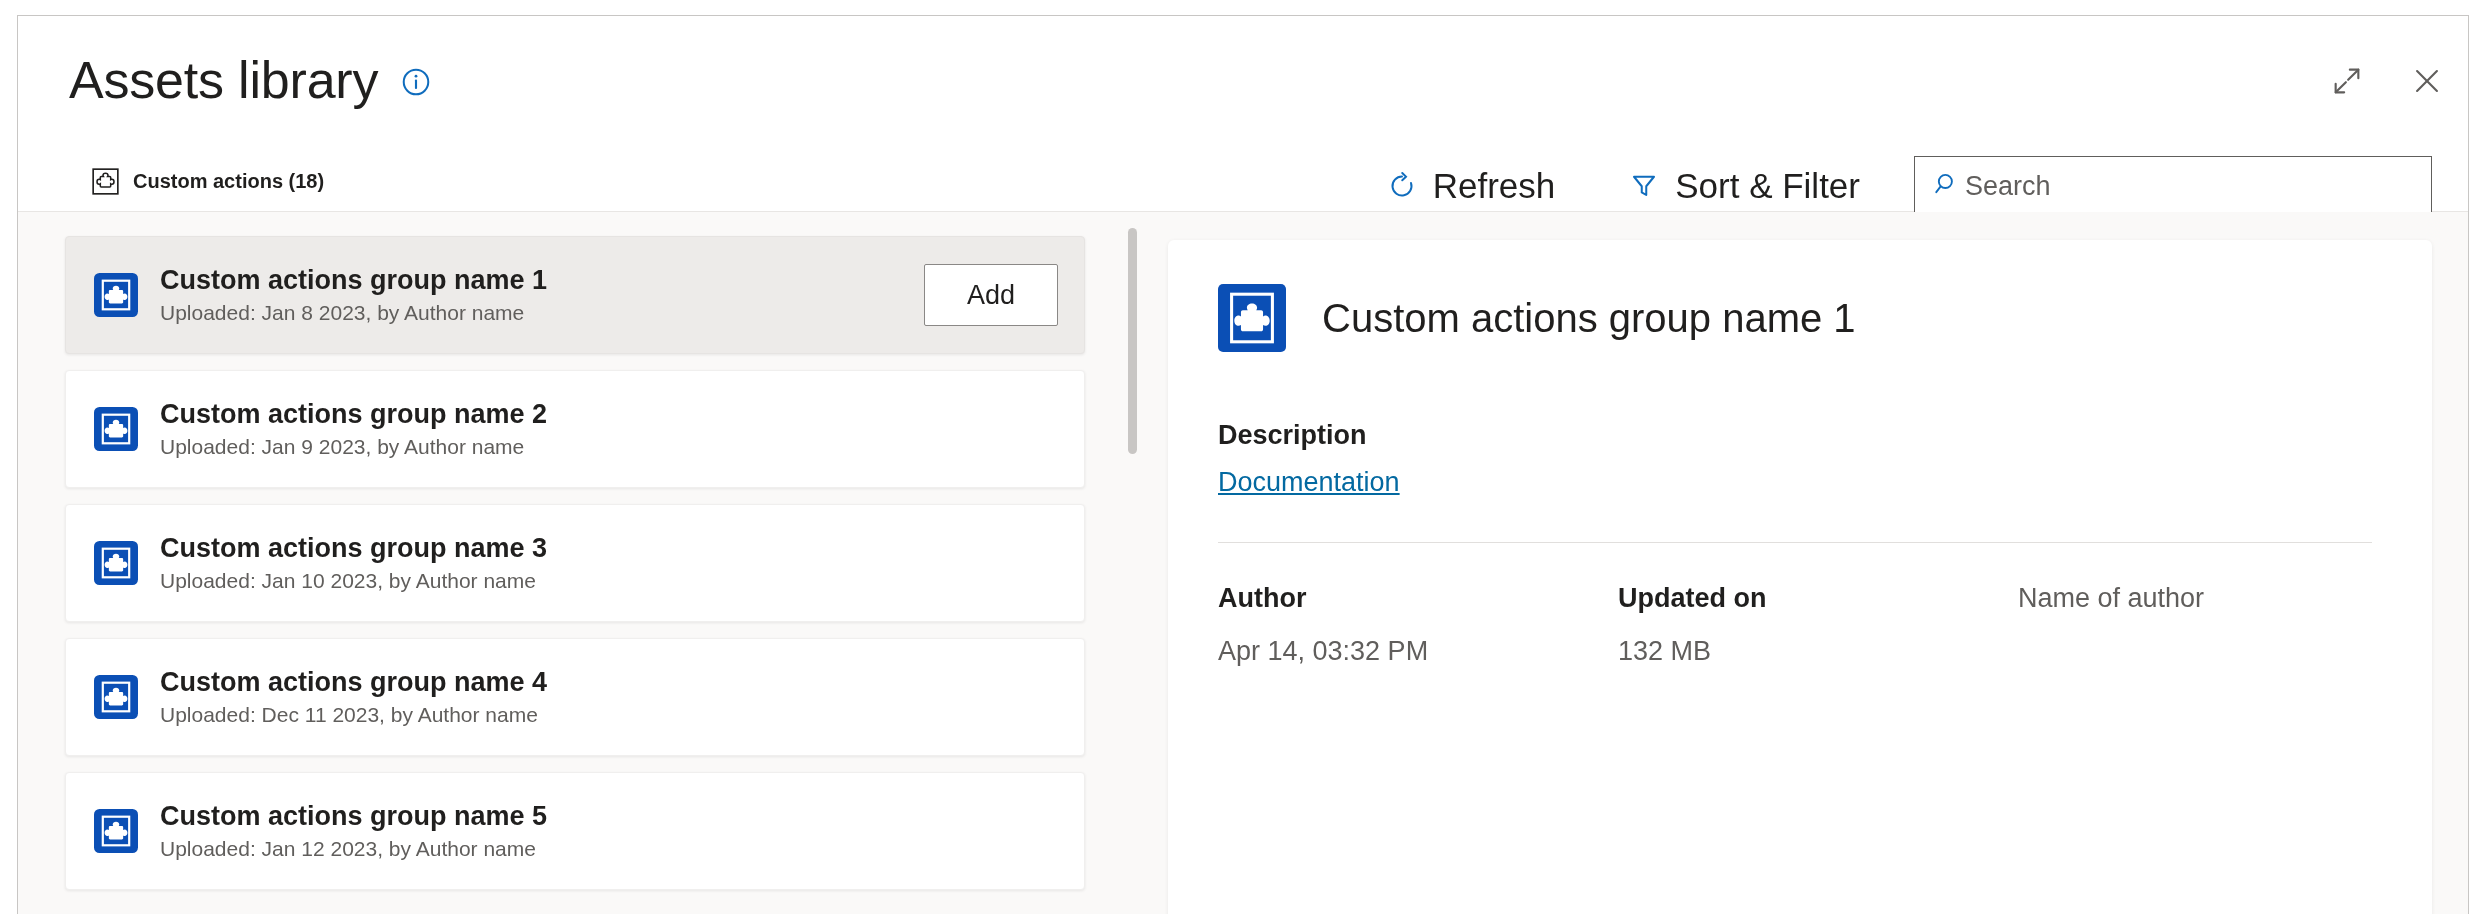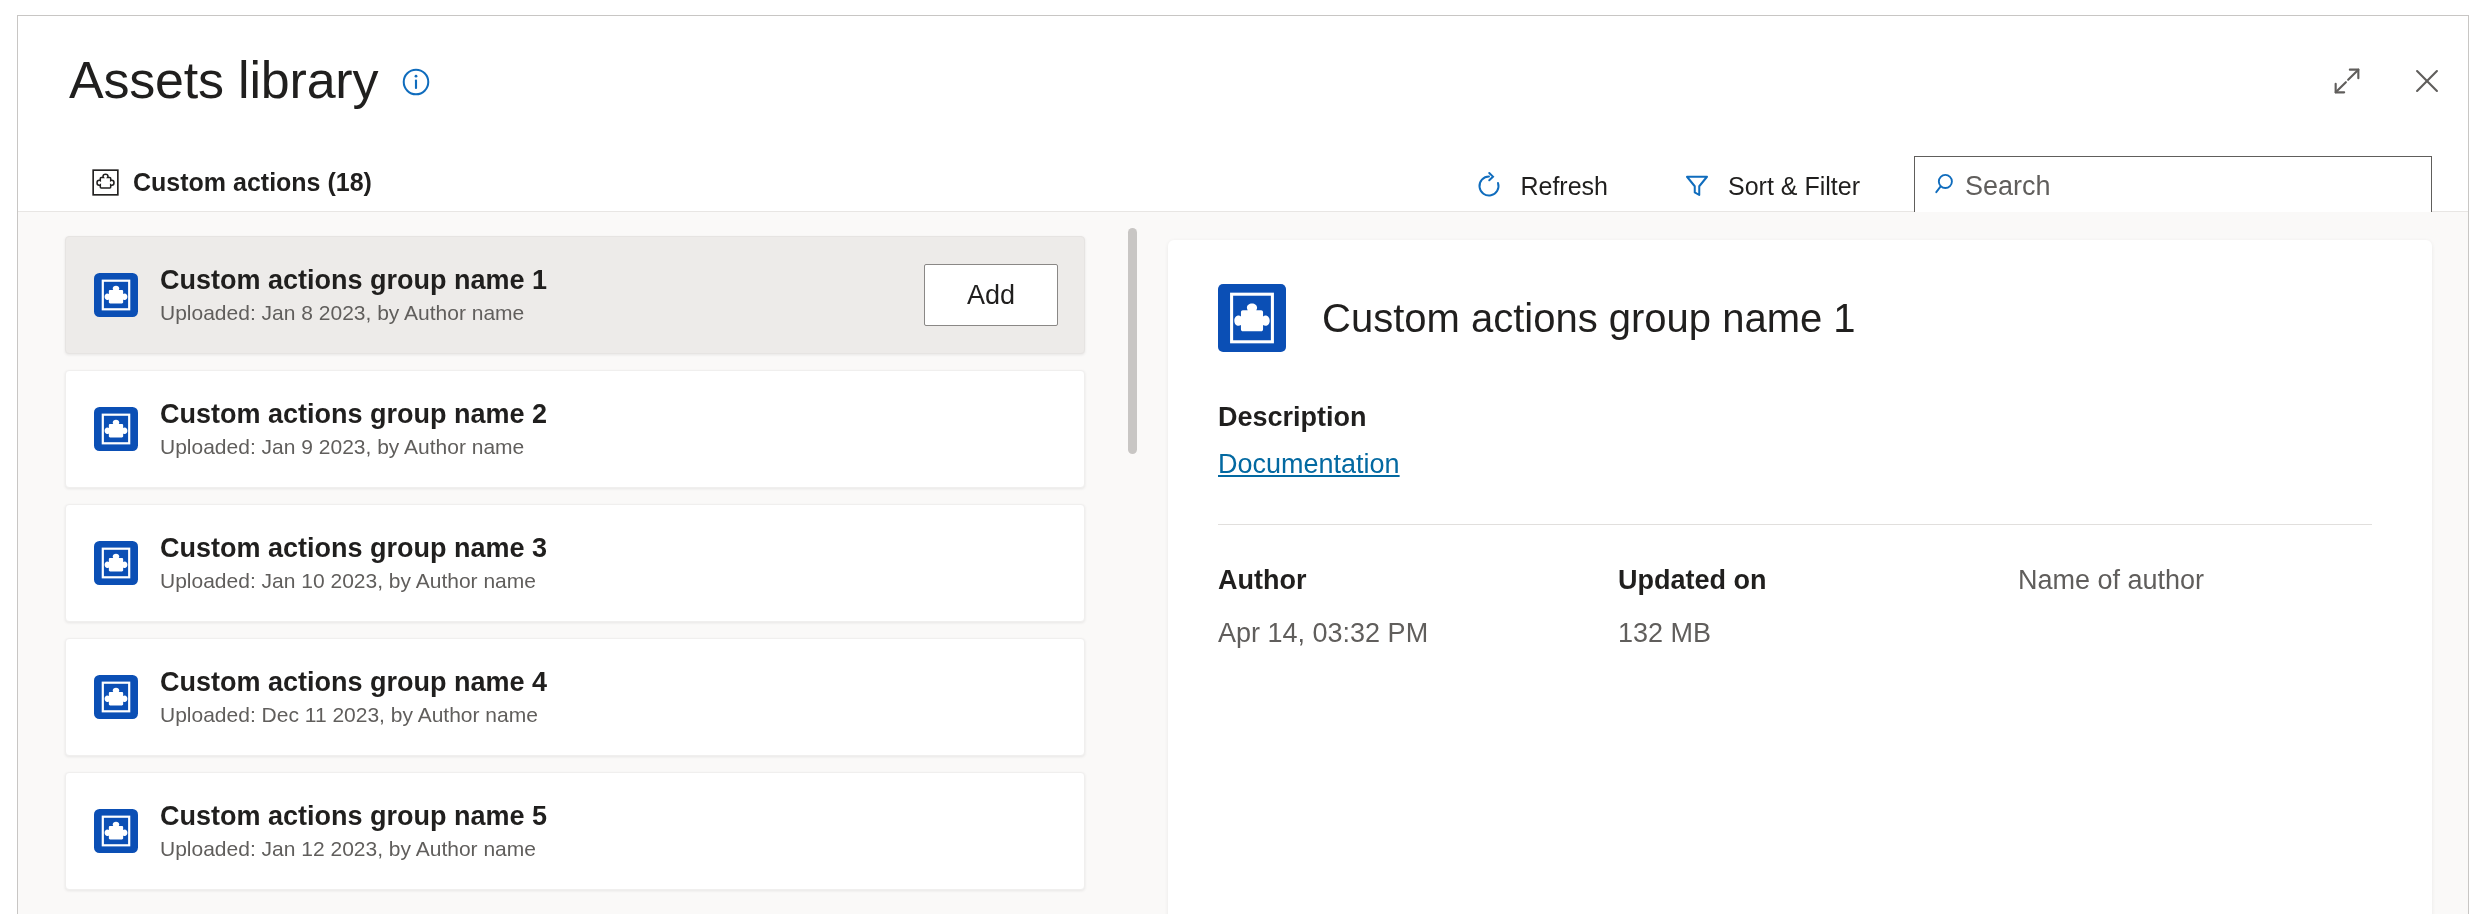--- a/index.html
+++ b/index.html
@@ -47,21 +47,21 @@
     display: inline-flex; align-items: center; justify-content: center;
     margin-top: 3px;
   }
 
   .subtitle-row {
     position: absolute;
     left: 74px; top: 152px;
     display: flex; align-items: center; gap: 14px;
   }
   .subtitle-text {
-    font-size: 25px;
+    font-size: 20px;
     font-weight: 700;
     color: #201f1e;
   }
   .puzzle-outline { width: 27px; height: 27px; display:block; }
 
   .win-controls {
     position: absolute;
     right: 18px; top: 42px;
     display: flex; align-items: center; gap: 34px;
   }
@@ -73,21 +73,21 @@
 
   .toolbar {
     position: absolute;
     right: 36px; top: 140px;
     display: flex; align-items: center; gap: 0;
   }
   .tb-btn {
     display: flex; align-items: center; gap: 16px;
     background: none; border: none; cursor: pointer;
     padding: 0 22px; height: 58px;
-    font-size: 25px; color: #201f1e;
+    font-size: 35px; color: #201f1e;
     font-family: "Liberation Sans", sans-serif;
     white-space: nowrap;
   }
   .tb-btn .tb-ico { display:flex; align-items:center; justify-content:center; width:30px; height:30px; }
   .tb-gap { width: 30px; }
 
   .searchbox {
     display: flex; align-items: center;
     width: 518px; height: 60px;
     border: 1px solid #605e5c;
@@ -194,21 +194,21 @@
   .detail-head {
     display: flex; align-items: center; gap: 36px;
   }
   .detail-ico { flex: 0 0 68px; width: 68px; height: 68px; }
   .detail-title {
     font-size: 40px; font-weight: 400; color: #201f1e; line-height: 1;
   }
 
   .sect-label {
     font-size: 27px; font-weight: 700; color: #201f1e;
-    margin-top: 50px;
+    margin-top: 68px;
   }
   .desc-text {
     font-size: 27px; color: #605e5c;
     line-height: 1.42;
     margin-top: 22px;
     max-width: 1200px;
   }
   .doc-link {
     display: inline-block;
     font-size: 27px;

